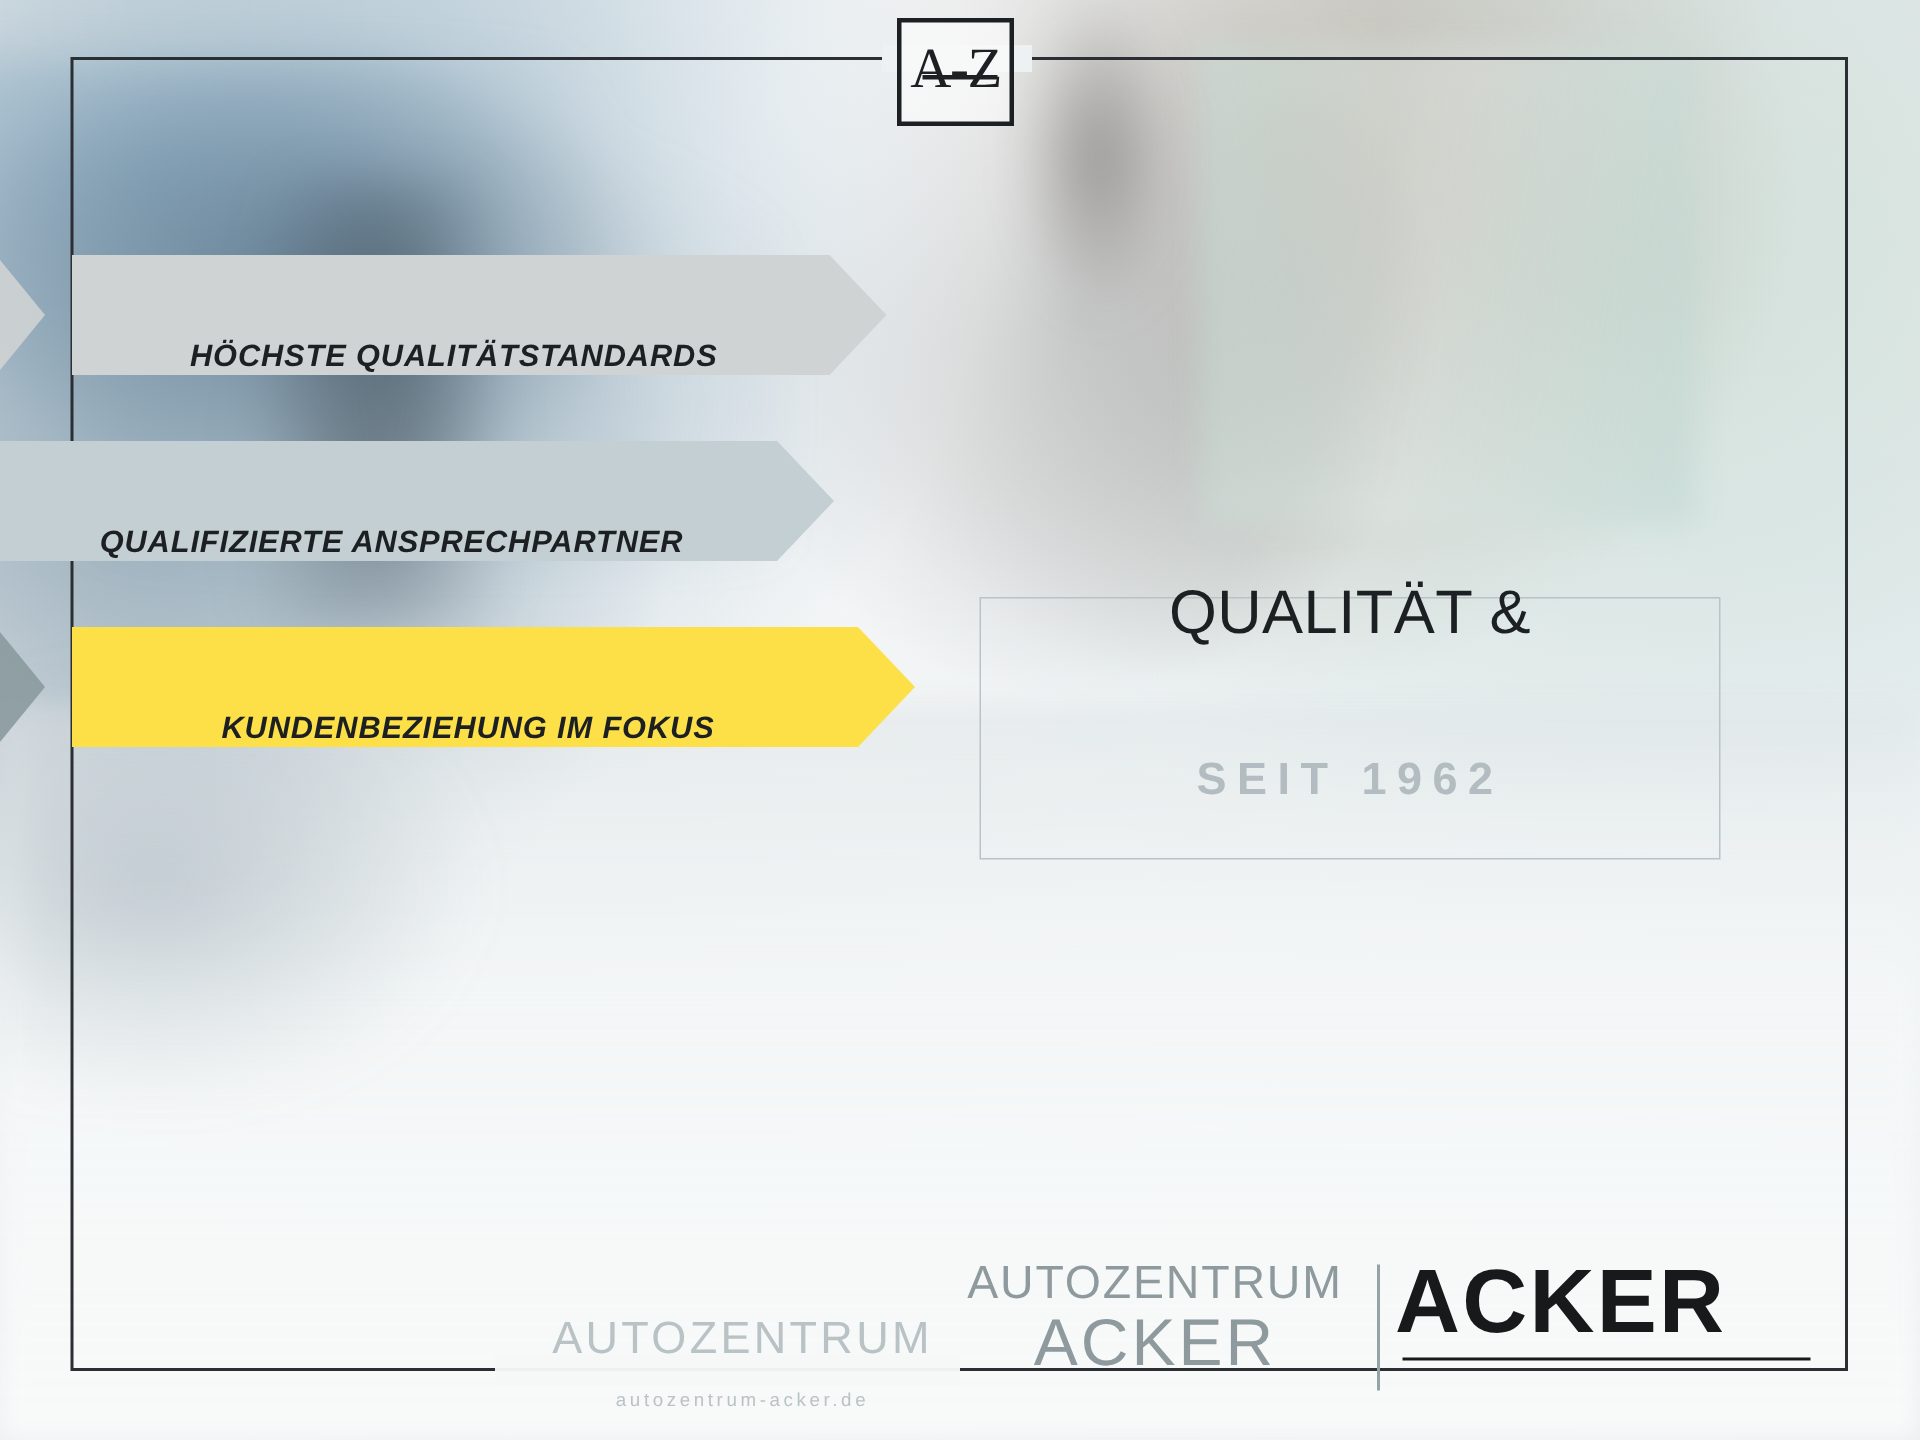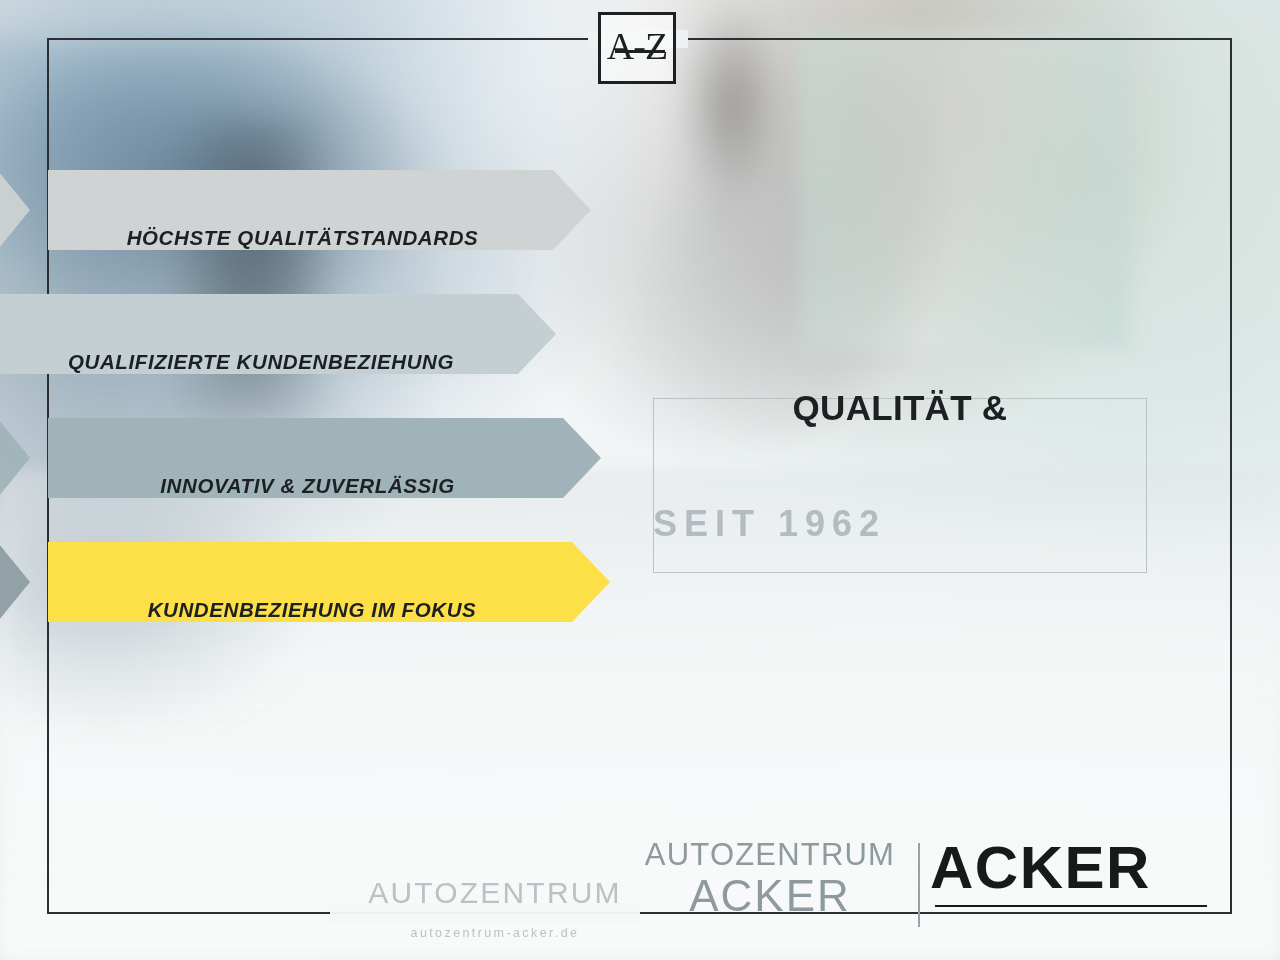--- a/index.html
+++ b/index.html
@@ -209,33 +209,34 @@
     height: 175px;
     border: 1px solid #b9c3c6;
     box-sizing: border-box;
   }
   .claim-title {
     position: absolute;
     left: 653px;
     top: 385px;
     width: 494px;
     text-align: center;
-    font-size: 35px;
+    font-size: 41px;
     line-height: 46px;
-    font-weight: 700;
+    font-weight: 400;
     color: #1d2023;
     letter-spacing: 0.3px;
   }
   .claim-title .l2 { display: block; }
   .claim-sub {
     position: absolute;
     left: 653px;
     top: 503px;
     width: 494px;
-    font-size: 36px;
+    text-align: center;
+    font-size: 30px;
     font-weight: 700;
     color: #b3bcc0;
     letter-spacing: 7px;
   }
 
   
   .wm-small {
     position: absolute;
     left: 345px;
     top: 876px;
@@ -330,31 +331,25 @@
     <div class="banner-row">
       <div class="chip" style="top:0; background:#cfd3d3;"></div>
       <div class="banner" style="left:48px; width:543px; top:0; background:#cfd3d3;">
         <span class="label">HÖCHSTE  QUALITÄTSTANDARDS</span>
       </div>
     </div>
 
     <div class="banner-row">
       <div class="chip" style="top:0; background:#c3cfd2;"></div>
       <div class="banner" style="left:0px; width:556px; top:0; background:#c3cfd2;">
-        <span class="label">QUALIFIZIERTE KUNDENBEZIEHUNG</span>
+        <span class="label">QUALIFIZIERTE ANSPRECHPARTNER</span>
       </div>
     </div>
 
 
-    <div class="banner-row">
-      <div class="chip" style="top:0; background:#9fb3b8;"></div>
-      <div class="banner" style="left:48px; width:553px; top:0; background:#9fb3b8;">
-        <span class="label">INNOVATIV &amp; ZUVERLÄSSIG</span>
-      </div>
-    </div>
 
     <div class="banner-row">
       <div class="chip" style="top:0; background:#8a9a9e;"></div>
       <div class="banner" style="left:48px; width:562px; top:0; background:#fde047;">
         <span class="label">KUNDENBEZIEHUNG IM FOKUS</span>
       </div>
     </div>
 
   </div>
 

